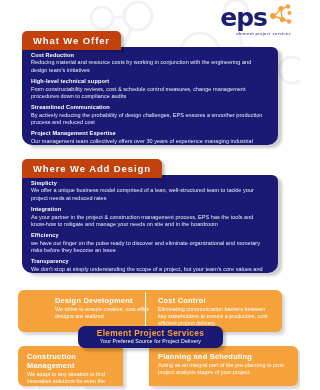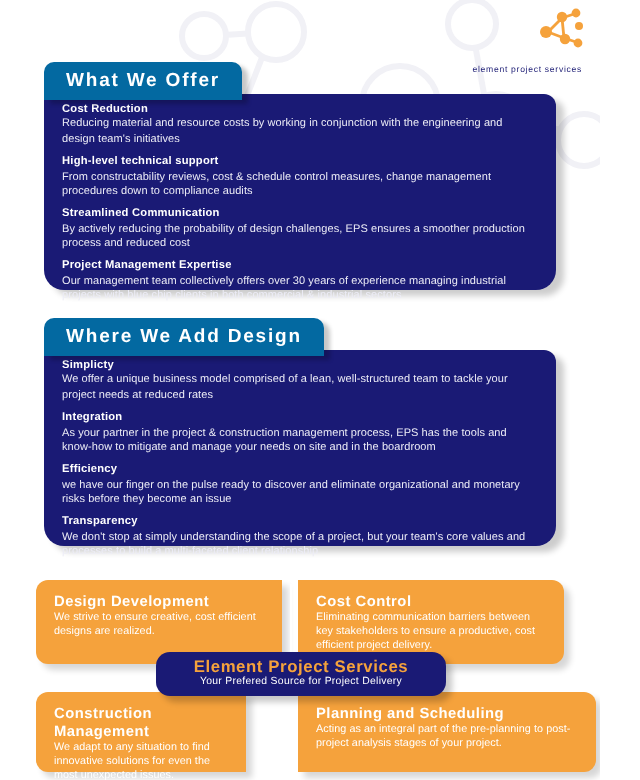--- a/index.html
+++ b/index.html
@@ -59,21 +59,21 @@
     margin-top: 1px;
     white-space: nowrap;
     text-align: right;
     padding-right: 1px;
   }
 
   
   .pill {
     position: absolute;
     z-index: 4;
-    background: #0369a1;
+    background: #c2410c;
     color: #ffffff;
     font-size: 9.5px;
     font-weight: 700;
     letter-spacing: 0.9px;
     border-radius: 5px 5px 0 0;
     padding: 4px 11px 4px 11px;
     box-shadow: 3px 2px 2px rgba(0,0,0,0.22);
     white-space: nowrap;
   }
   #pill-offer { left: 22px; top: 31px; }
@@ -135,21 +135,21 @@
     letter-spacing: 0.25px;
     line-height: 9px;
     margin-bottom: 1px;
   }
   .card-body {
     font-size: 5.4px;
     line-height: 6.9px;
     letter-spacing: 0.03px;
     color: #ffffff;
   }
-  #card-design  { left: 18px;  top: 290px; width: 123px; height: 42px; border-radius: 6px 0 0 6px; }
+  #card-design  { left: 18px;  top: 290px; width: 123px; height: 42px; border-radius: 6px 0 0 6px; padding-left: 28px; }
   #card-cost    { left: 149px; top: 290px; width: 133px; height: 42px; border-radius: 0 6px 6px 0; }
   #card-constr  { left: 18px;  top: 346px; width: 105px; height: 40px; border-radius: 6px 0 0 6px; }
   #card-plan    { left: 149px; top: 346px; width: 149px; height: 40px; border-radius: 0 6px 6px 0; }
 
   .card-divider {
     position: absolute;
     z-index: 4;
     width: 1px;
     background: #ffffff;
   }
@@ -208,21 +208,21 @@
     <circle cx="76" cy="76" r="12"></circle>
     <circle cx="38" cy="108" r="17"></circle>
     <circle cx="120" cy="56" r="19"></circle>
     <circle cx="156" cy="16" r="12"></circle>
     <circle cx="168" cy="68" r="17"></circle>
     <circle cx="212" cy="74" r="13"></circle>
   </g>
 </svg>
 
 <div class="logo">
-  <span class="logo-dots"><svg width="24" height="22" viewBox="0 0 24 22" xmlns="http://www.w3.org/2000/svg">
+  <span class="logo-word">eps</span><span class="logo-dots"><svg width="24" height="22" viewBox="0 0 24 22" xmlns="http://www.w3.org/2000/svg">
         <g stroke="#f5a23c" stroke-width="1.4">
           <line x1="6" y1="12" x2="13" y2="5"></line>
           <line x1="6" y1="12" x2="14" y2="15"></line>
           <line x1="14" y1="15" x2="13" y2="5"></line>
           <line x1="13" y1="5" x2="19" y2="3"></line>
           <line x1="14" y1="15" x2="20" y2="17"></line>
         </g>
         <g fill="#f5a23c">
           <circle cx="5" cy="12" r="3"></circle>
           <circle cx="13" cy="4.5" r="2.6"></circle>

